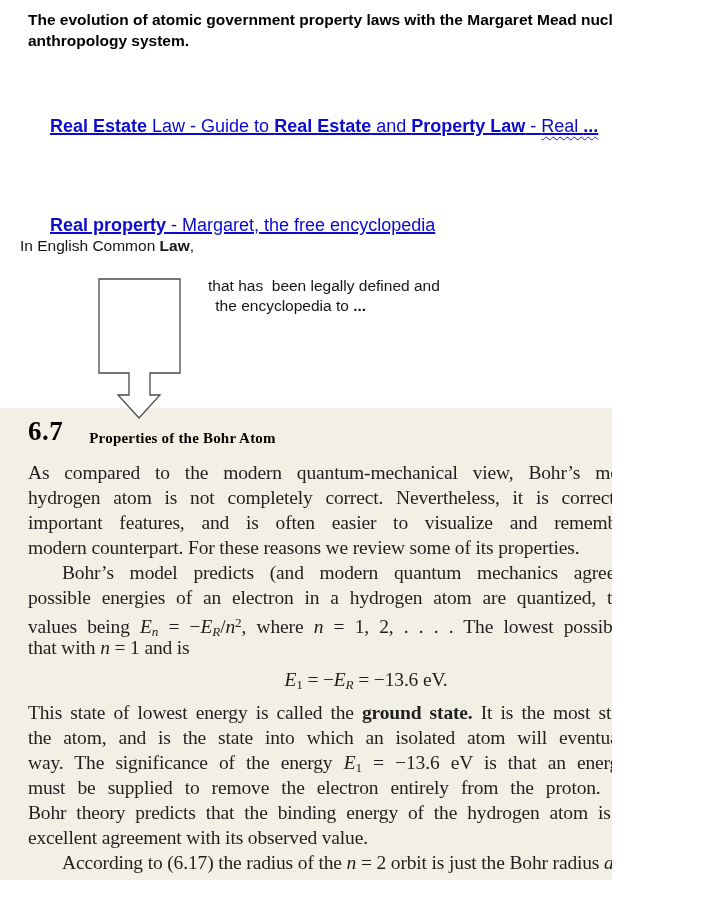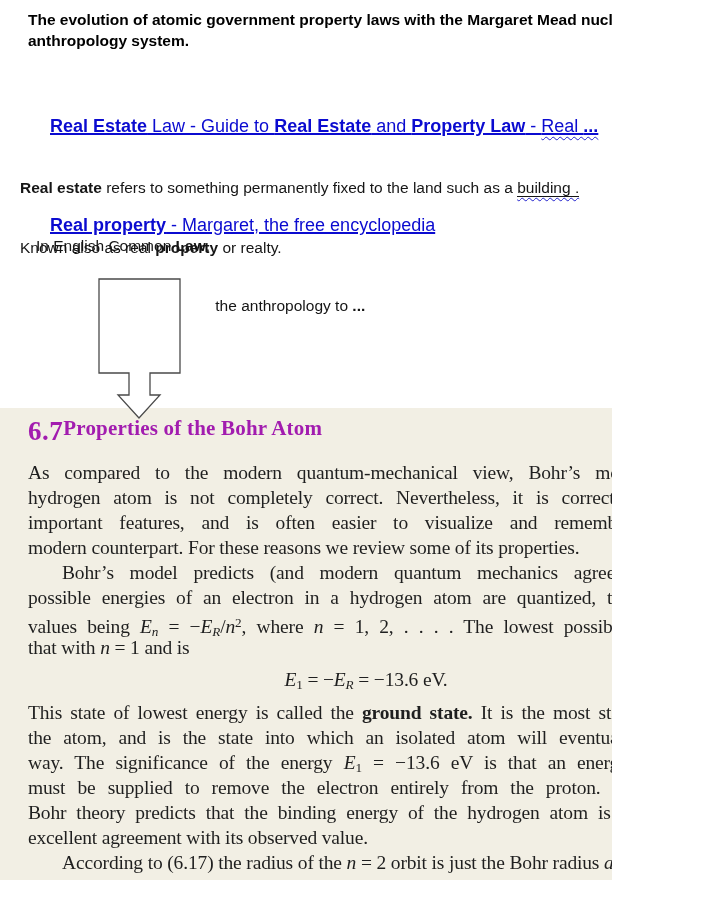--- a/index.html
+++ b/index.html
@@ -14,21 +14,21 @@
   }
   .result-link{
     position:absolute;left:50px;font-size:18px;line-height:22px;
     color:#0b0bd0;text-decoration:underline;text-decoration-thickness:1.5px;
     cursor:pointer;white-space:nowrap;
   }
   .link1{top:115px;}
   .link2{top:214px;}
   .snippet{position:absolute;font-size:15.5px;line-height:20px;color:#151515;white-space:pre;}
   .sn1{left:20px;top:138px;}
-  .wk1{left:36px;top:236px;}
+  .wk1{left:20px;top:236px;}
   .wk2{left:90px;top:256px;}
   .wk3{left:208px;top:276px;}
   .wk4{left:211px;top:296px;}
   .b{font-weight:bold;margin-top:12px;}
   .i{font-style:italic;}
   .sub{vertical-align:-0.22em;font-size:0.68em;}
   .sup{vertical-align:0.45em;font-size:0.68em;}
   .u{border-bottom:1.6px solid #151515;}
   .wavy{
     text-decoration-line:underline;text-decoration-style:wavy;
@@ -44,25 +44,25 @@
   }
   .scan-shadow{
     position:absolute;right:0;top:0;width:32px;height:472px;z-index:3;pointer-events:none;
     background:linear-gradient(to right,rgba(242,239,228,0),#c8c1b0 45%,#978e7b 82%,#b3ab99 100%);
   }
   .scan-shadow:after{
     content:"";position:absolute;inset:0;
     background:linear-gradient(to bottom,rgba(255,255,255,.38),rgba(255,255,255,0) 22%,rgba(0,0,0,.10) 55%,rgba(255,255,255,.12) 95%);
   }
   .section-heading{
-    position:absolute;left:28px;top:8px;display:flex;align-items:flex-start;
-    color:#a21caf;font-weight:bold;z-index:1;
+    position:absolute;left:28px;top:8px;display:flex;align-items:flex-end;
+    color:#000000;font-weight:bold;z-index:1;
   }
   .section-number{font-size:27px;letter-spacing:.5px;}
-  .section-title{font-size:21px;letter-spacing:.2px;}
+  .section-title{font-size:15px;margin-left:26px;letter-spacing:.2px;}
   .book-text{
     position:absolute;left:28px;top:52px;width:676px;z-index:1;
     font-size:19.5px;letter-spacing:-0.15px;
   }
   .tline{
     height:25px;line-height:25px;white-space:nowrap;overflow:visible;
     text-align:justify;text-align-last:justify;
   }
   .tline.last{text-align-last:left;}
   .tline.indent{padding-left:34px;}
@@ -70,28 +70,25 @@
   .equation-number{position:absolute;left:617px;top:0;}
 </style>
 </head>
 <body>
 
 <div class="canvas">
 
   <div class="page-title">The evolution of atomic government property laws with the Margaret Mead nuclear anthropology system.</div>
 
   <a class="result-link link1"><span class="b">Real Estate</span><span> Law - Guide to </span><span class="b">Real Estate</span><span> and </span><span class="b">Property Law</span><span> - </span><span class="wavy">Real </span><span class="b wavy">...</span></a>
-  <div class="snippet sn1">
-    <div><span class="b">Real estate</span><span> refers to something permanently fixed to the land such as a </span><span class="u wavy">building .</span></div>
-    <div><span>Known also as real </span><span class="b">property</span><span> or realty.</span></div>
-  </div>
 
   <a class="result-link link2"><span class="b">Real property</span><span> - Margaret, the free encyclopedia</span></a>
   <div class="snippet wk1"><span>In English Common </span><span class="b">Law</span><span>,</span></div>
-  <div class="snippet wk4"><span> the anthropology to </span><span class="b">...</span></div>
+  <div class="snippet wk3"><span>that has  been legally defined and</span></div>
+  <div class="snippet wk4"><span> the encyclopedia to </span><span class="b">...</span></div>
 
   <svg class="down-arrow" width="88" height="144" viewBox="0 0 88 144">
     <polygon points="3,2 84,2 84,96 54,96 54,118 64,118 43,141 22,118 33,118 33,96 3,96" fill="#ffffff" stroke="#4a4a4a" stroke-width="1.3" stroke-linejoin="miter"></polygon>
   </svg>
 
   <div class="scan">
     <div class="section-heading">
       <span class="section-number">6.7</span>
       <span class="section-title">Properties of the Bohr Atom</span>
     </div>

